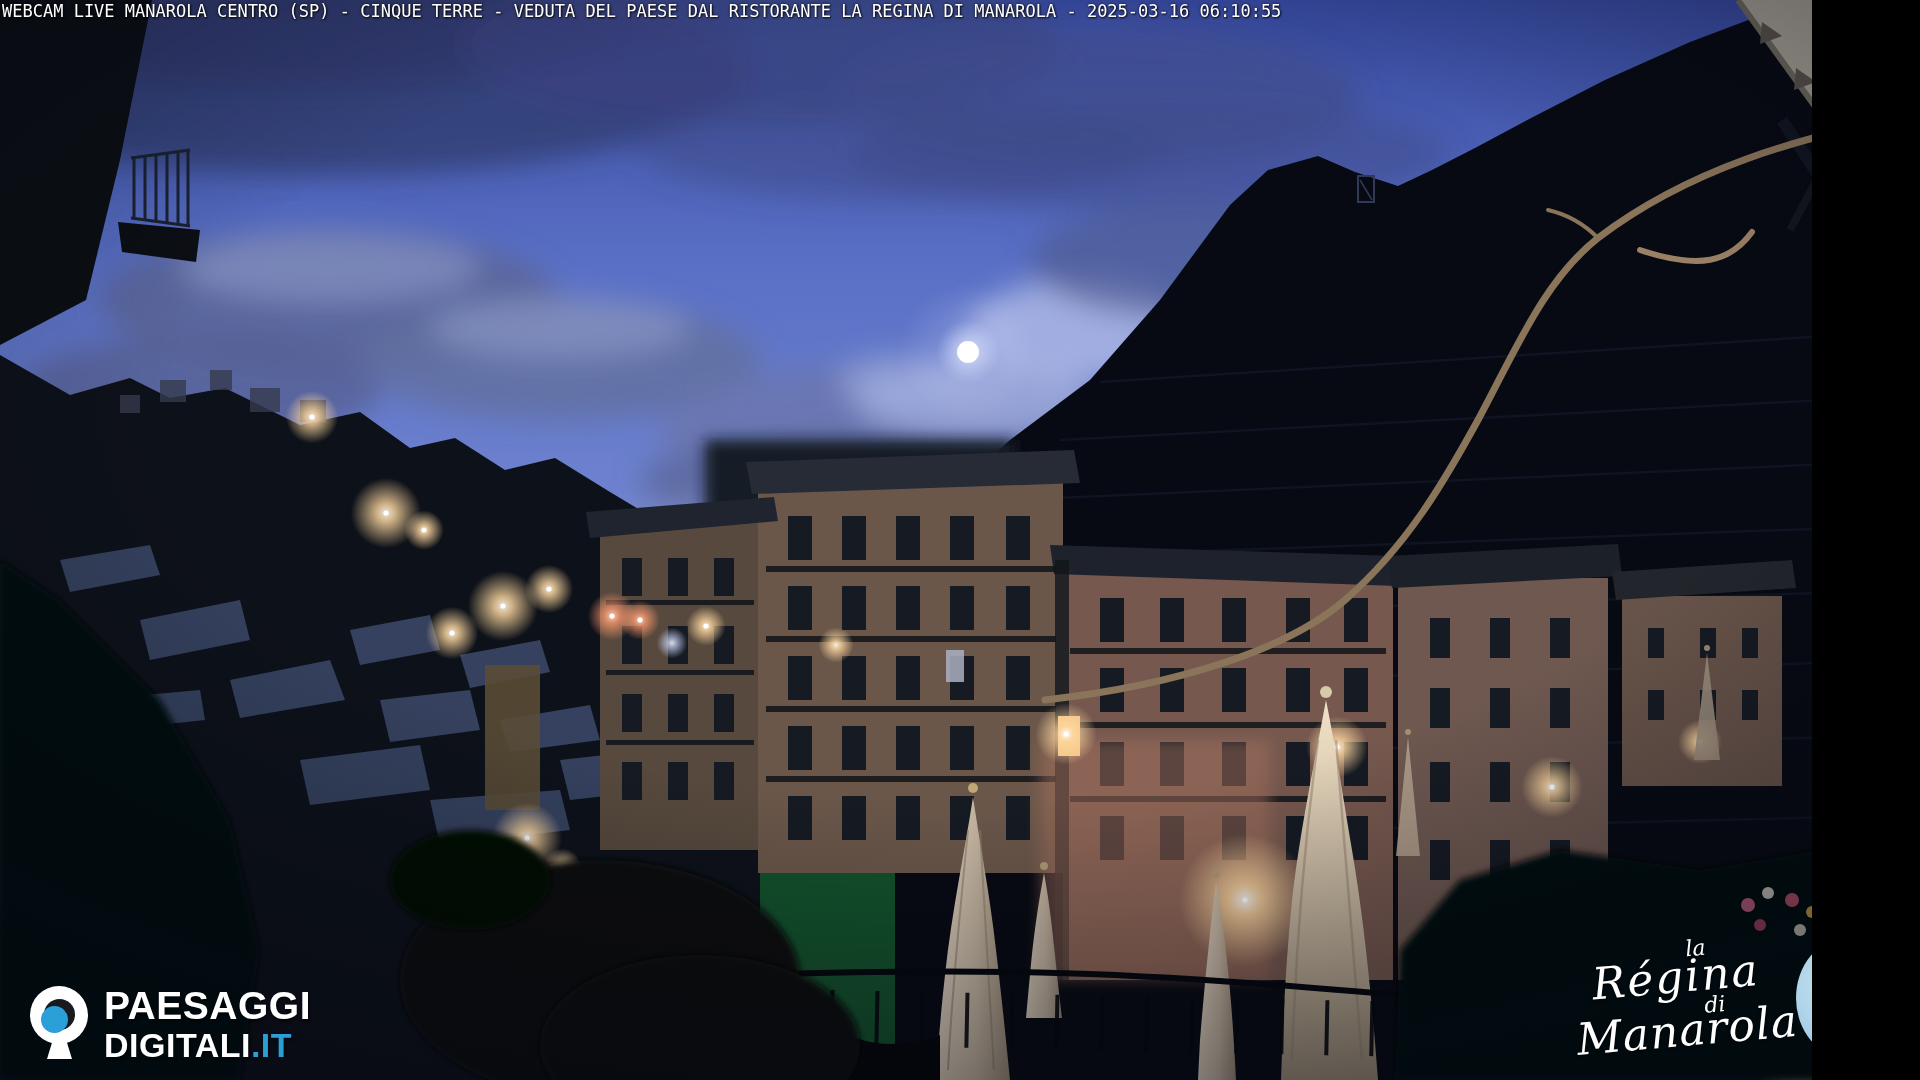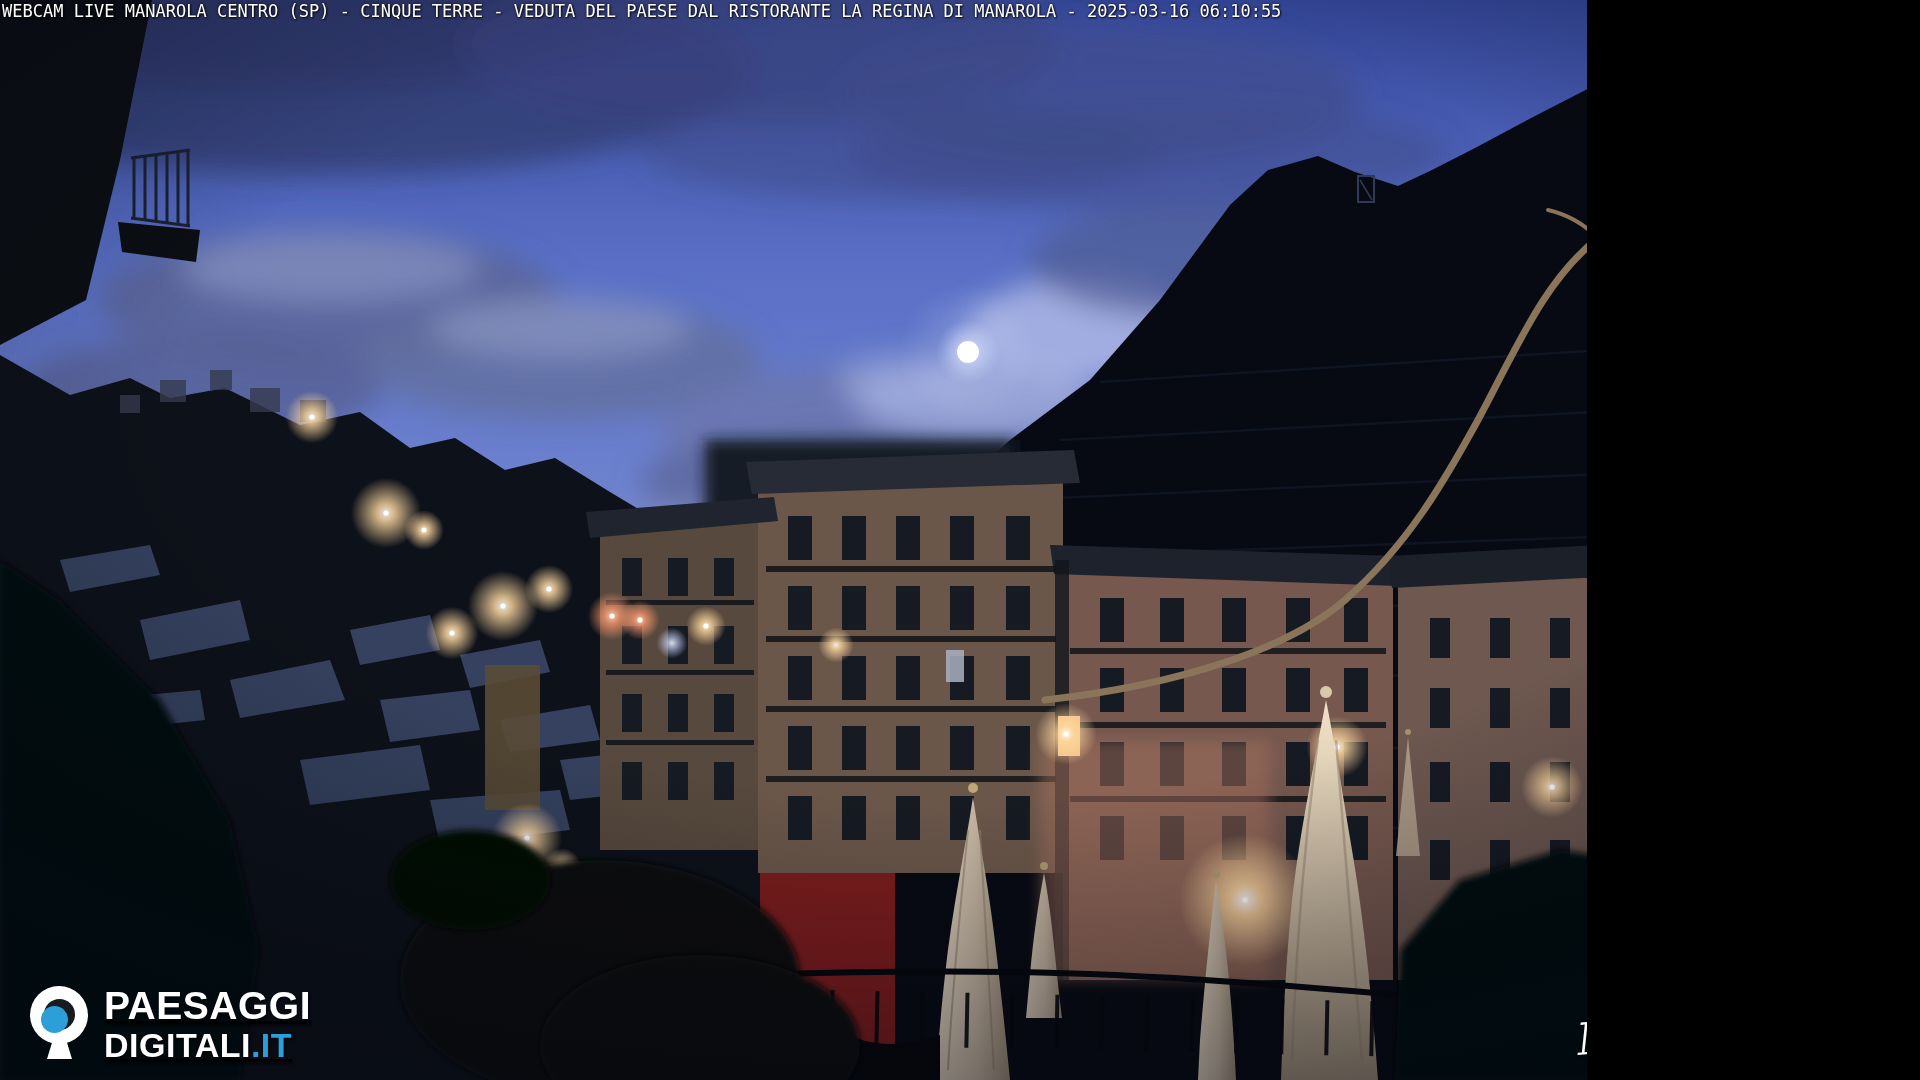--- a/index.html
+++ b/index.html
@@ -1,16 +1,16 @@
 <!DOCTYPE html>
 <html><head>
 <meta charset="utf-8">
 <style>
   html,body{margin:0;padding:0;background:#000;}
-  .stage{position:relative;width:1587px;height:1080px;overflow:hidden;background:#7f1d1d;
+  .stage{position:relative;width:1812px;height:1080px;overflow:hidden;background:#14532d;
          font-family:"Liberation Sans",sans-serif;}
   .stage svg{position:absolute;left:0;top:0;}
 
   
   .cam-title{position:absolute;left:2px;top:1px;z-index:30;
     font-family:"DejaVu Sans Mono",monospace;font-size:17px;line-height:21px;
     color:#ffffff;white-space:nowrap;letter-spacing:0px;
     text-shadow:0 0 3px rgba(0,0,0,.8),1px 1px 2px rgba(0,0,0,.8);}
 
   
@@ -18,21 +18,21 @@
     background:radial-gradient(ellipse 75% 65% at 50% 38%, rgba(0,0,0,0) 55%, rgba(4,7,16,.45) 100%);}
 
   
   .pd-logo{position:absolute;left:30px;top:986px;z-index:40;display:flex;align-items:flex-start;gap:12px;}
   .pd-icon{position:relative;width:62px;height:76px;}
   .pd-ring{position:absolute;left:0;top:0;width:58px;height:58px;border-radius:50%;background:#ffffff;}
   .pd-hole{position:absolute;left:14px;top:13px;width:31px;height:31px;border-radius:50%;background:#171a1f;}
   .pd-ball{position:absolute;left:11px;top:20px;width:27px;height:27px;border-radius:50%;background:#2a9fd8;}
   .pd-foot{position:absolute;left:17px;top:55px;width:25px;height:18px;background:#ffffff;
            clip-path:polygon(22% 0,78% 0,100% 100%,0 100%);}
-  .pd-text{display:flex;flex-direction:column;line-height:1;text-decoration:underline;}
+  .pd-text{display:flex;flex-direction:column;line-height:1;}
   .pd-line1{font-size:39px;font-weight:800;color:#fff;letter-spacing:.5px;
             text-shadow:1px 2px 3px rgba(0,0,0,.6);}
   .pd-line2{font-size:34px;font-weight:800;color:#fff;letter-spacing:.5px;margin-top:3px;
             text-shadow:1px 2px 3px rgba(0,0,0,.6);}
   .pd-tld{color:#2a9fd8;}
 
   
   .regina{position:absolute;left:1586px;top:942px;width:210px;height:120px;z-index:40;
     font-family:"DejaVu Serif",serif;font-style:italic;color:#fff;transform:rotate(-5deg);
     text-shadow:0 1px 3px rgba(0,0,0,.55);}

